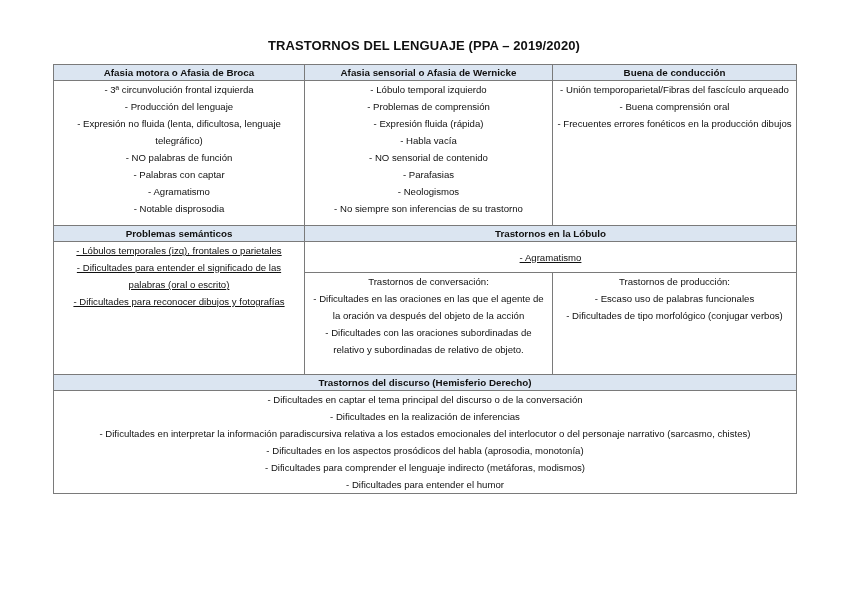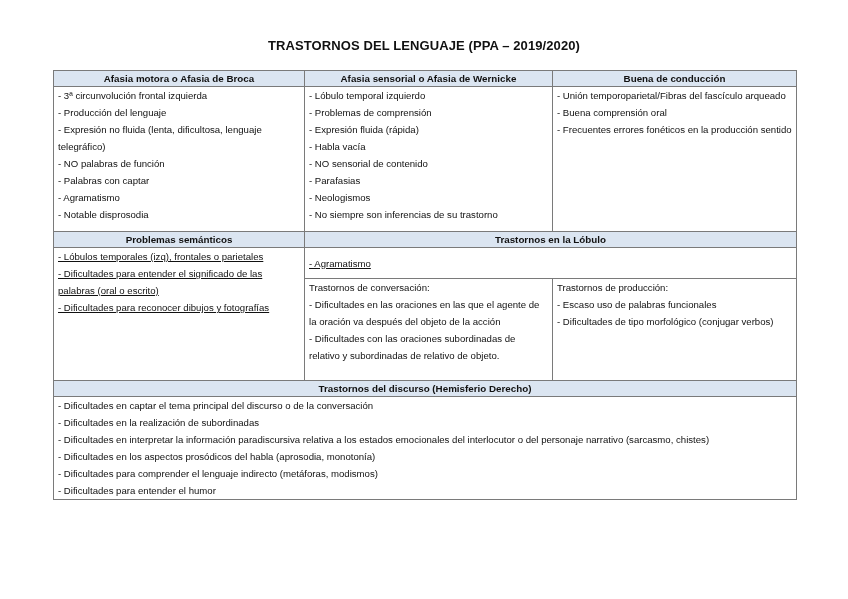--- a/index.html
+++ b/index.html
@@ -1,26 +1,26 @@
 <!DOCTYPE html>
 <html><head>
 <meta charset="utf-8">
 <style>
   html, body { margin:0; padding:0; background:#ffffff; }
   body { width:848px; height:599px; position:relative; overflow:hidden;
          font-family:"Liberation Sans", "DejaVu Sans", sans-serif; color:#111; }
   .title { position:absolute; top:38px; left:0; width:848px; text-align:center;
            font-size:13px; font-weight:bold; letter-spacing:0.1px; }
-  table.doc { position:absolute; left:53px; top:70px; width:743px;
+  table.doc { position:absolute; left:53px; top:64px; width:743px;
               border-collapse:collapse; table-layout:fixed; font-size:9.6px; }
   table.doc td, table.doc th { border:1px solid #7a7a7a; vertical-align:top;
               padding:0 4px; line-height:17px; }
   table.doc th { background:#dbe5f1; font-weight:bold; text-align:center;
               height:15px; line-height:15px; font-size:9.8px; }
-  .line { display:block; white-space:normal; }
+  .line { display:block; white-space:normal;text-align:center; }
   .cell-mid { vertical-align:middle !important; }
 </style>
 </head>
 <body>
 
 <div class="title">TRASTORNOS DEL LENGUAJE (PPA – 2019/2020)</div>
 
 <table class="doc">
   <colgroup>
     <col style="width:251px">
@@ -51,21 +51,21 @@
       <span class="line">- Expresión fluida (rápida)</span>
       <span class="line">- Habla vacía</span>
       <span class="line">- NO sensorial de contenido</span>
       <span class="line">- Parafasias</span>
       <span class="line">- Neologismos</span>
       <span class="line">- No siempre son inferencias de su trastorno</span>
     </td>
     <td>
       <span class="line">- Unión temporoparietal/Fibras del fascículo arqueado</span>
       <span class="line">- Buena comprensión oral</span>
-      <span class="line">- Frecuentes errores fonéticos en la producción sentido</span>
+      <span class="line">- Frecuentes errores fonéticos en la producción dibujos</span>
     </td>
   </tr>
 
   <tr>
     <th>Problemas semánticos</th>
     <th colspan="2">Trastornos en la Lóbulo</th>
   </tr>
   <tr style="height:31px;text-decoration:underline;">
     <td rowspan="2">
       <span class="line">- Lóbulos temporales (izq), frontales o parietales</span>
@@ -88,21 +88,21 @@
       <span class="line">- Dificultades de tipo morfológico (conjugar verbos)</span>
     </td>
   </tr>
 
   <tr>
     <th colspan="3">Trastornos del discurso (Hemisferio Derecho)</th>
   </tr>
   <tr>
     <td colspan="3">
       <span class="line">- Dificultades en captar el tema principal del discurso o de la conversación</span>
-      <span class="line">- Dificultades en la realización de subordinadas</span>
+      <span class="line">- Dificultades en la realización de inferencias</span>
       <span class="line">- Dificultades en interpretar la información paradiscursiva relativa a los estados emocionales del interlocutor o del personaje narrativo (sarcasmo, chistes)</span>
       <span class="line">- Dificultades en los aspectos prosódicos del habla (aprosodia, monotonía)</span>
       <span class="line">- Dificultades para comprender el lenguaje indirecto (metáforas, modismos)</span>
       <span class="line">- Dificultades para entender el humor</span>
     </td>
   </tr>
 </tbody>
   </table>
 
 </body></html>

